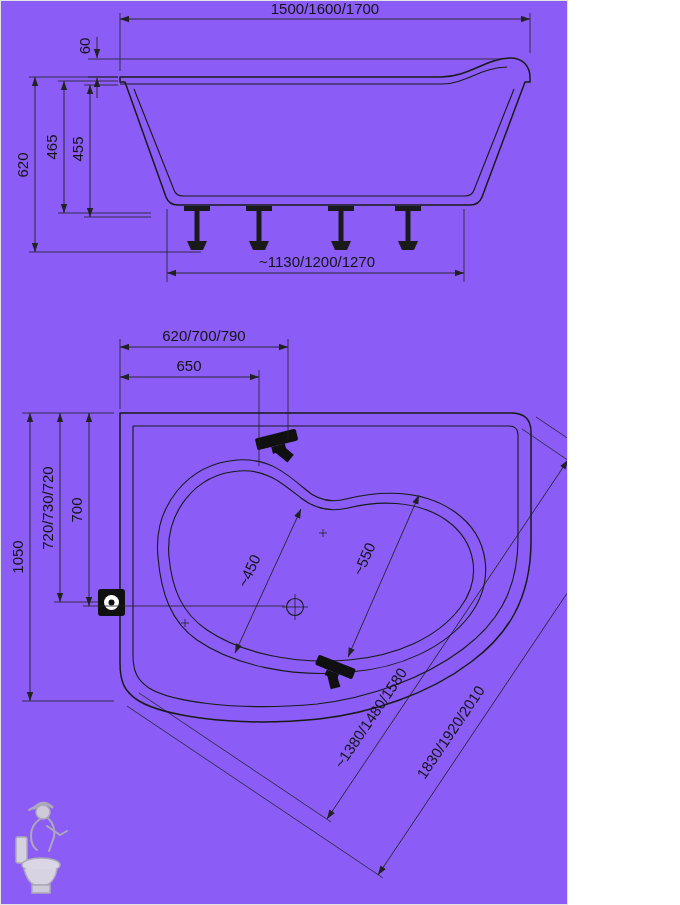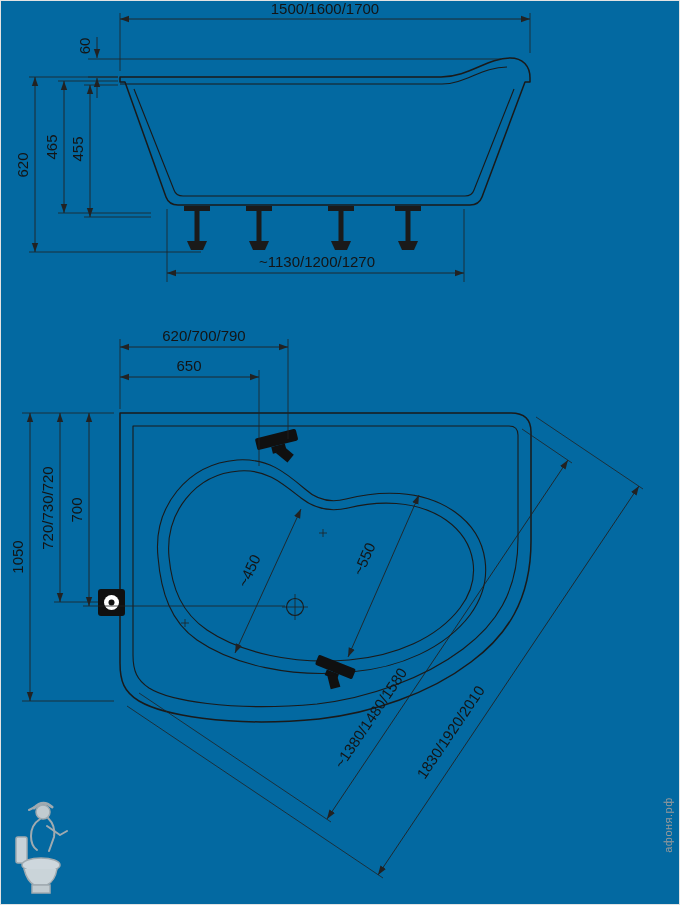--- a/index.html
+++ b/index.html
@@ -1,19 +1,19 @@
 <!DOCTYPE html>
 <html><head>
 <meta charset="utf-8">
 <style>
   html,body{margin:0;padding:0;background:#ffffff;}
   .stage{
     position:relative;
-    width:680px;height:905px;
-    background:#0369a1;
+    width:568px;height:905px;
+    background:#8b5cf6;
     border:1px solid #e3e3e3;
     box-sizing:border-box;
     overflow:hidden;
     font-family:"Liberation Sans", sans-serif;
   }
   svg{display:block;}
   .outline{stroke:#1a1a1a;stroke-width:1.5;fill:none;stroke-linejoin:round;}
   .thin   {stroke:#1a1a1a;stroke-width:1.1;fill:none;stroke-linejoin:round;}
   .dimln  {stroke:#222222;stroke-width:0.9;fill:none;}
   .extln  {stroke:#222222;stroke-width:0.8;fill:none;}

